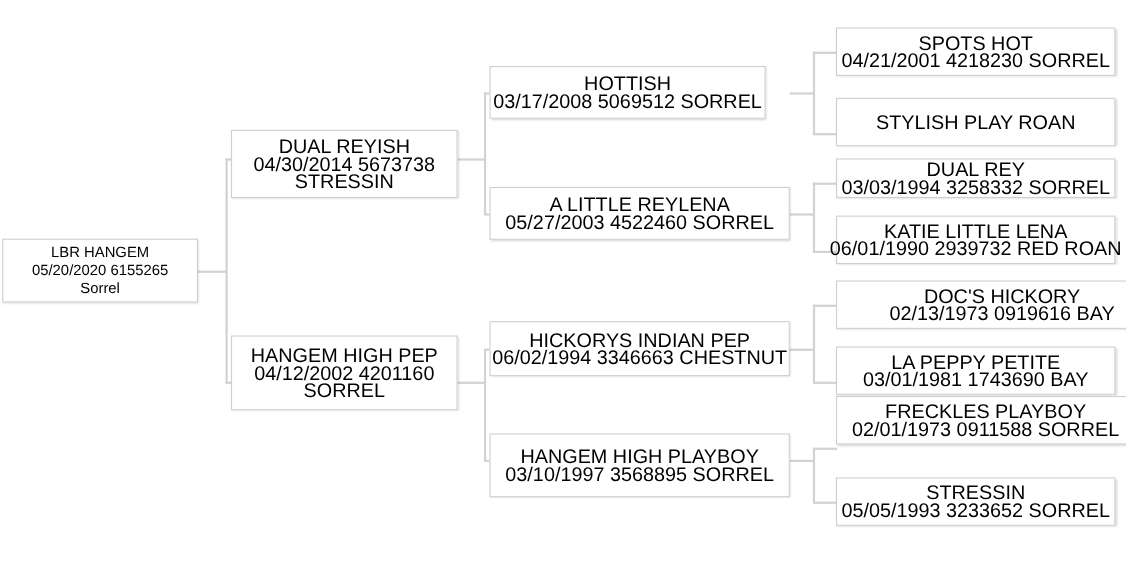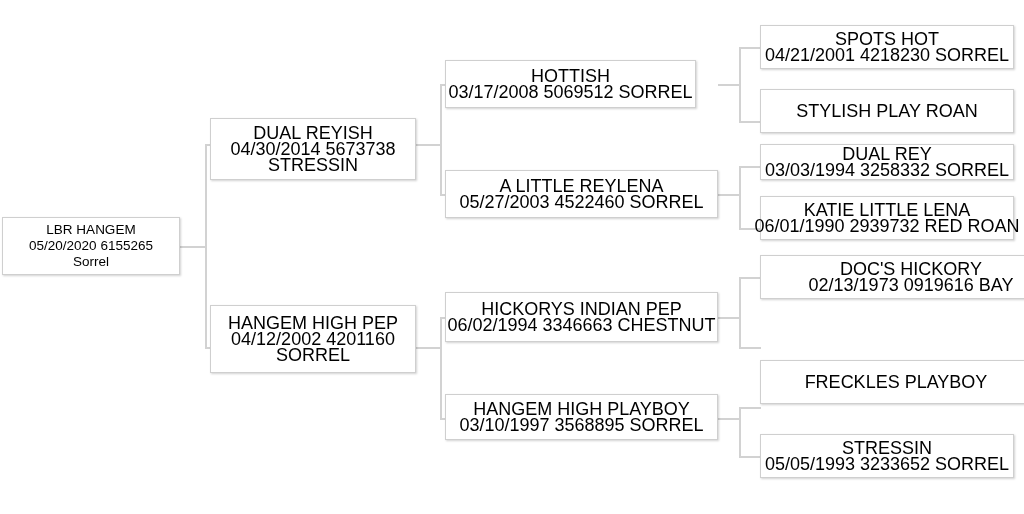--- a/index.html
+++ b/index.html
@@ -111,21 +111,21 @@
   <div class="node" style="left:445px; top:170px; width:273px; height:48px;">
     <span class="line">A LITTLE REYLENA</span>
     <span class="line">05/27/2003 4522460 SORREL</span>
   </div>
 
   <div class="node" style="left:445px; top:292px; width:273px; height:50px;">
     <span class="line">HICKORYS INDIAN PEP</span>
     <span class="line">06/02/1994 3346663 CHESTNUT</span>
   </div>
 
-  <div class="node" style="left:445px; top:394px; width:273px; height:46px;">
+  <div class="node" style="left:445px; top:394px; width:273px; height:58px;">
     <span class="line">HANGEM HIGH PLAYBOY</span>
     <span class="line">03/10/1997 3568895 SORREL</span>
   </div>
 
   <div class="node" style="left:760px; top:25px; width:254px; height:44px;">
     <span class="line">SPOTS HOT</span>
     <span class="line">04/21/2001 4218230 SORREL</span>
   </div>
 
   <div class="node" style="left:760px; top:89px; width:254px; height:44px;">
@@ -140,23 +140,28 @@
   <div class="node" style="left:760px; top:196px; width:254px; height:44px;">
     <span class="line">KATIE LITTLE LENA</span>
     <span class="line">06/01/1990 2939732 RED ROAN</span>
   </div>
 
   <div class="node" style="left:760px; top:255px; width:302px; height:44px;">
     <span class="line">DOC'S HICKORY</span>
     <span class="line">02/13/1973 0919616 BAY</span>
   </div>
 
+  <div class="node" style="left:760px; top:315px; width:254px; height:44px;">
+    <span class="line">LA PEPPY PETITE</span>
+    <span class="line">03/01/1981 1743690 BAY</span>
+  </div>
 
   <div class="node" style="left:760px; top:360px; width:272px; height:44px;">
     <span class="line">FRECKLES PLAYBOY</span>
+    <span class="line">02/01/1973 0911588 SORREL</span>
   </div>
 
   <div class="node" style="left:760px; top:434px; width:254px; height:44px;">
     <span class="line">STRESSIN</span>
     <span class="line">05/05/1993 3233652 SORREL</span>
   </div>
 
 </div>
 
 </body></html>

